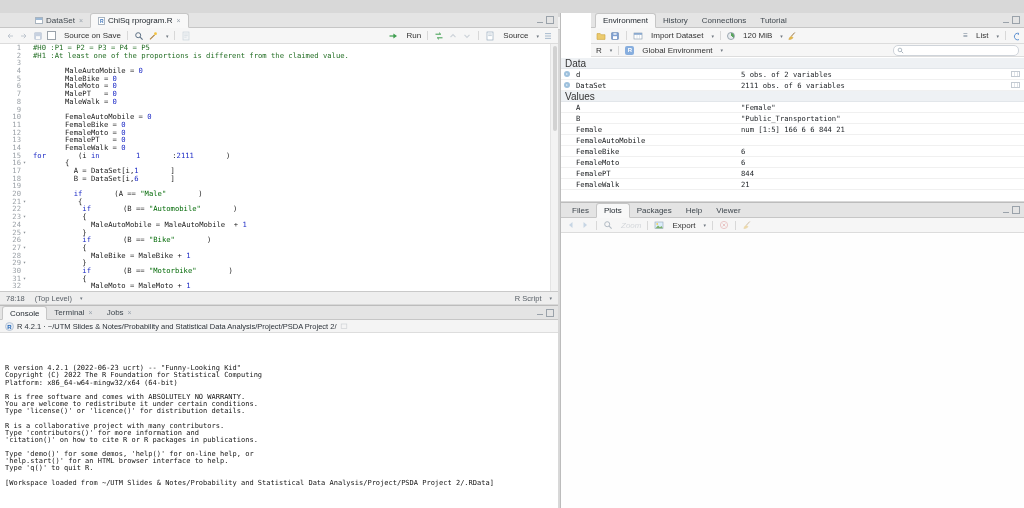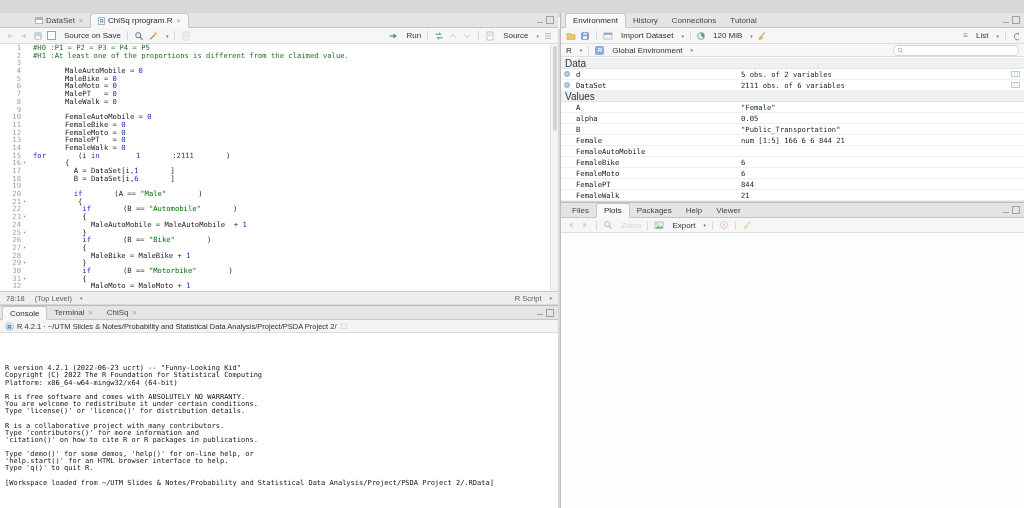--- a/index.html
+++ b/index.html
@@ -22,21 +22,21 @@
   .spacer{flex:1;}
   .rcube{width:9px;height:9px;border-radius:2px;background:#87aede;color:#fff;font-size:6px;font-weight:bold;
     text-align:center;line-height:9px;flex:none;}
   .project{display:flex;align-items:center;gap:3px;color:#444;}
   
   .leftcol{position:absolute;left:0;top:13px;width:558px;bottom:0;}
   .rightcol{position:absolute;left:560px;top:13px;right:0;bottom:0;border-left:1px solid #bcbcbc;}
   .pane{position:absolute;left:0;right:0;background:#fff;}
   .src-pane{top:0;height:291px;}
   .con-pane{top:292px;bottom:0;border-top:1px solid #bcbcbc;}
-  .env-pane{top:0;height:188px;}
+  .env-pane{top:0;height:188px;padding-left:30px;}
   .fil-pane{top:189px;bottom:0;border-top:1px solid #bcbcbc;}
   
   .tabstrip{height:15px;background:#e4e4e4;border-bottom:1px solid #c6c6c6;display:flex;
     align-items:stretch;font-size:8px;color:#3f474e;box-sizing:border-box;}
   .tab{display:flex;align-items:center;gap:3px;padding:0 7px;cursor:default;}
   .tab.active{background:#f8f8f8;border:1px solid #c6c6c6;border-bottom-color:#f8f8f8;
     border-radius:3px 3px 0 0;margin-bottom:-1px;color:#1d242b;}
   .tclose{color:#98a2ac;font-size:7px;margin-left:1px;}
   .tabic{display:inline-block;flex:none;}
   .grid-icon{width:8px;height:7px;border:1px solid #a9b4bf;background:linear-gradient(#9db9d6 0 2px,#fff 2px);box-sizing:border-box;}
@@ -437,21 +437,21 @@
   <div class="pane con-pane">
     <div class="tabstrip" style="height:14px;padding-left:2px" id="con-tabs">
         <div class="tab active">
           <span>Console</span>
         </div>
         <div class="tab">
           <span>Terminal</span>
           <span class="tclose">×</span>
         </div>
         <div class="tab">
-          <span>ChiSq</span>
+          <span>Jobs</span>
           <span class="tclose">×</span>
         </div>
         <span class="minmax">
           <span class="mm bar"></span>
           <span class="mm sq"></span>
         </span>
       </div>
     <div class="con-hdr">
       <span class="rlogo">R</span>
       <span>R 4.2.1 · ~/UTM Slides &amp; Notes/Probability and Statistical Data Analysis/Project/PSDA Project 2/</span>
@@ -575,24 +575,20 @@
           <span class="ename mono">DataSet</span>
           <span class="eval mono">2111 obs. of 6 variables</span>
           <span class="egrid"></span>
         </div>
         <div class="ehead">Values</div>
         <div class="erow">
           <span class="ename mono">A</span>
           <span class="eval mono">"Female"</span>
         </div>
         <div class="erow">
-          <span class="ename mono">alpha</span>
-          <span class="eval mono">0.05</span>
-        </div>
-        <div class="erow">
           <span class="ename mono">B</span>
           <span class="eval mono">"Public_Transportation"</span>
         </div>
         <div class="erow">
           <span class="ename mono">Female</span>
           <span class="eval mono">num [1:5] 166 6 6 844 21</span>
         </div>
         <div class="erow">
           <span class="ename mono">FemaleAutoMobile</span>
         </div>

